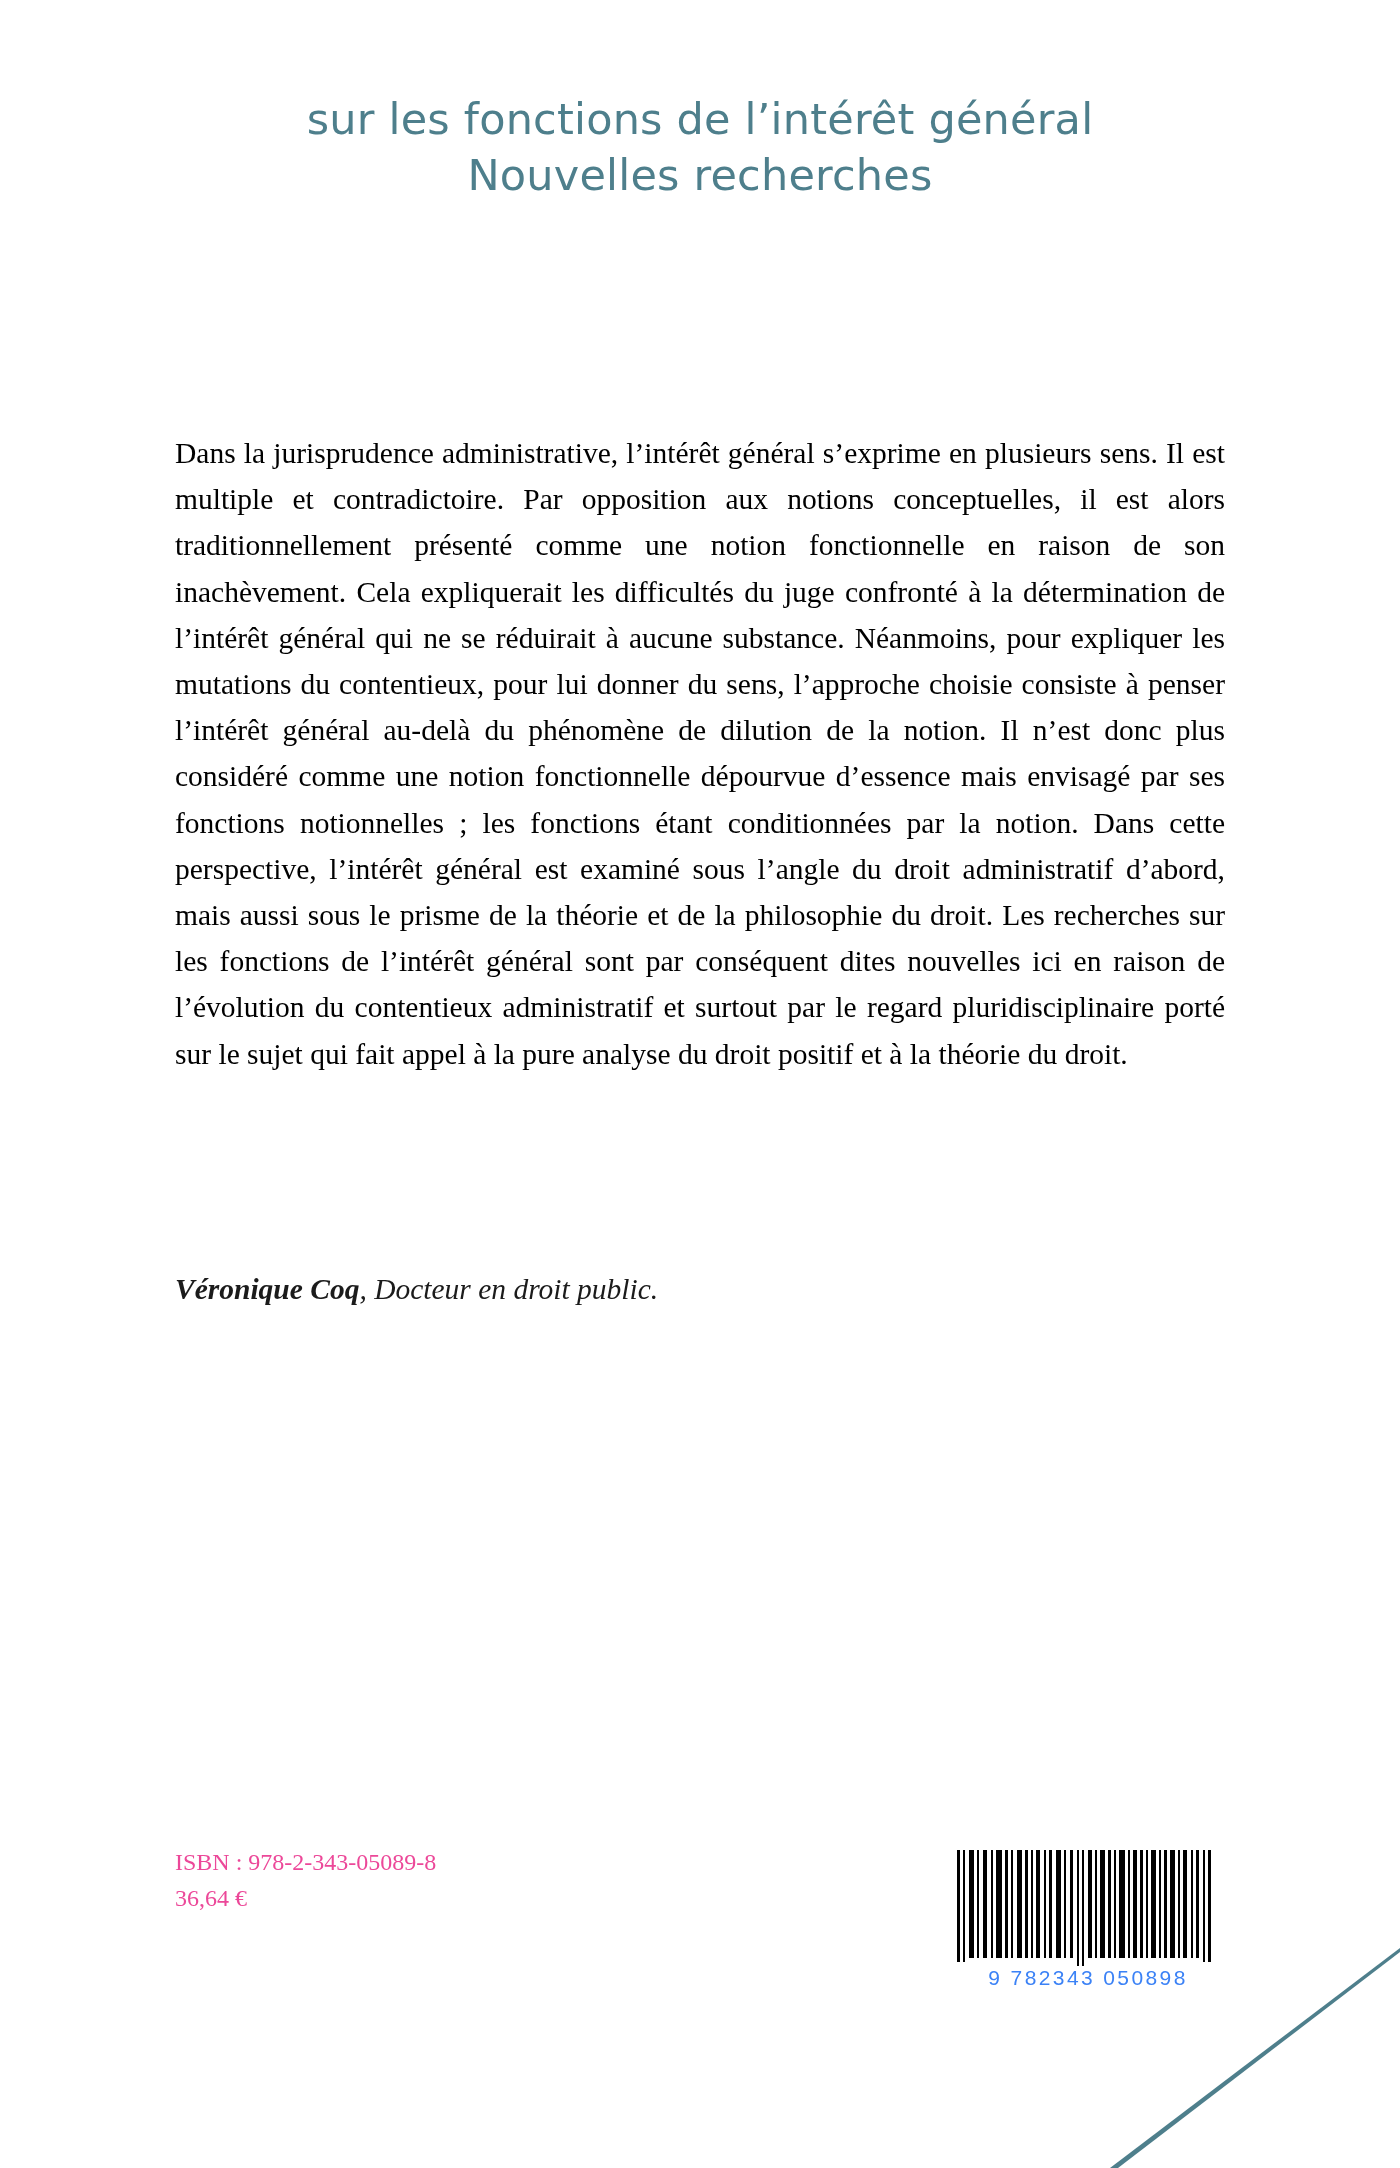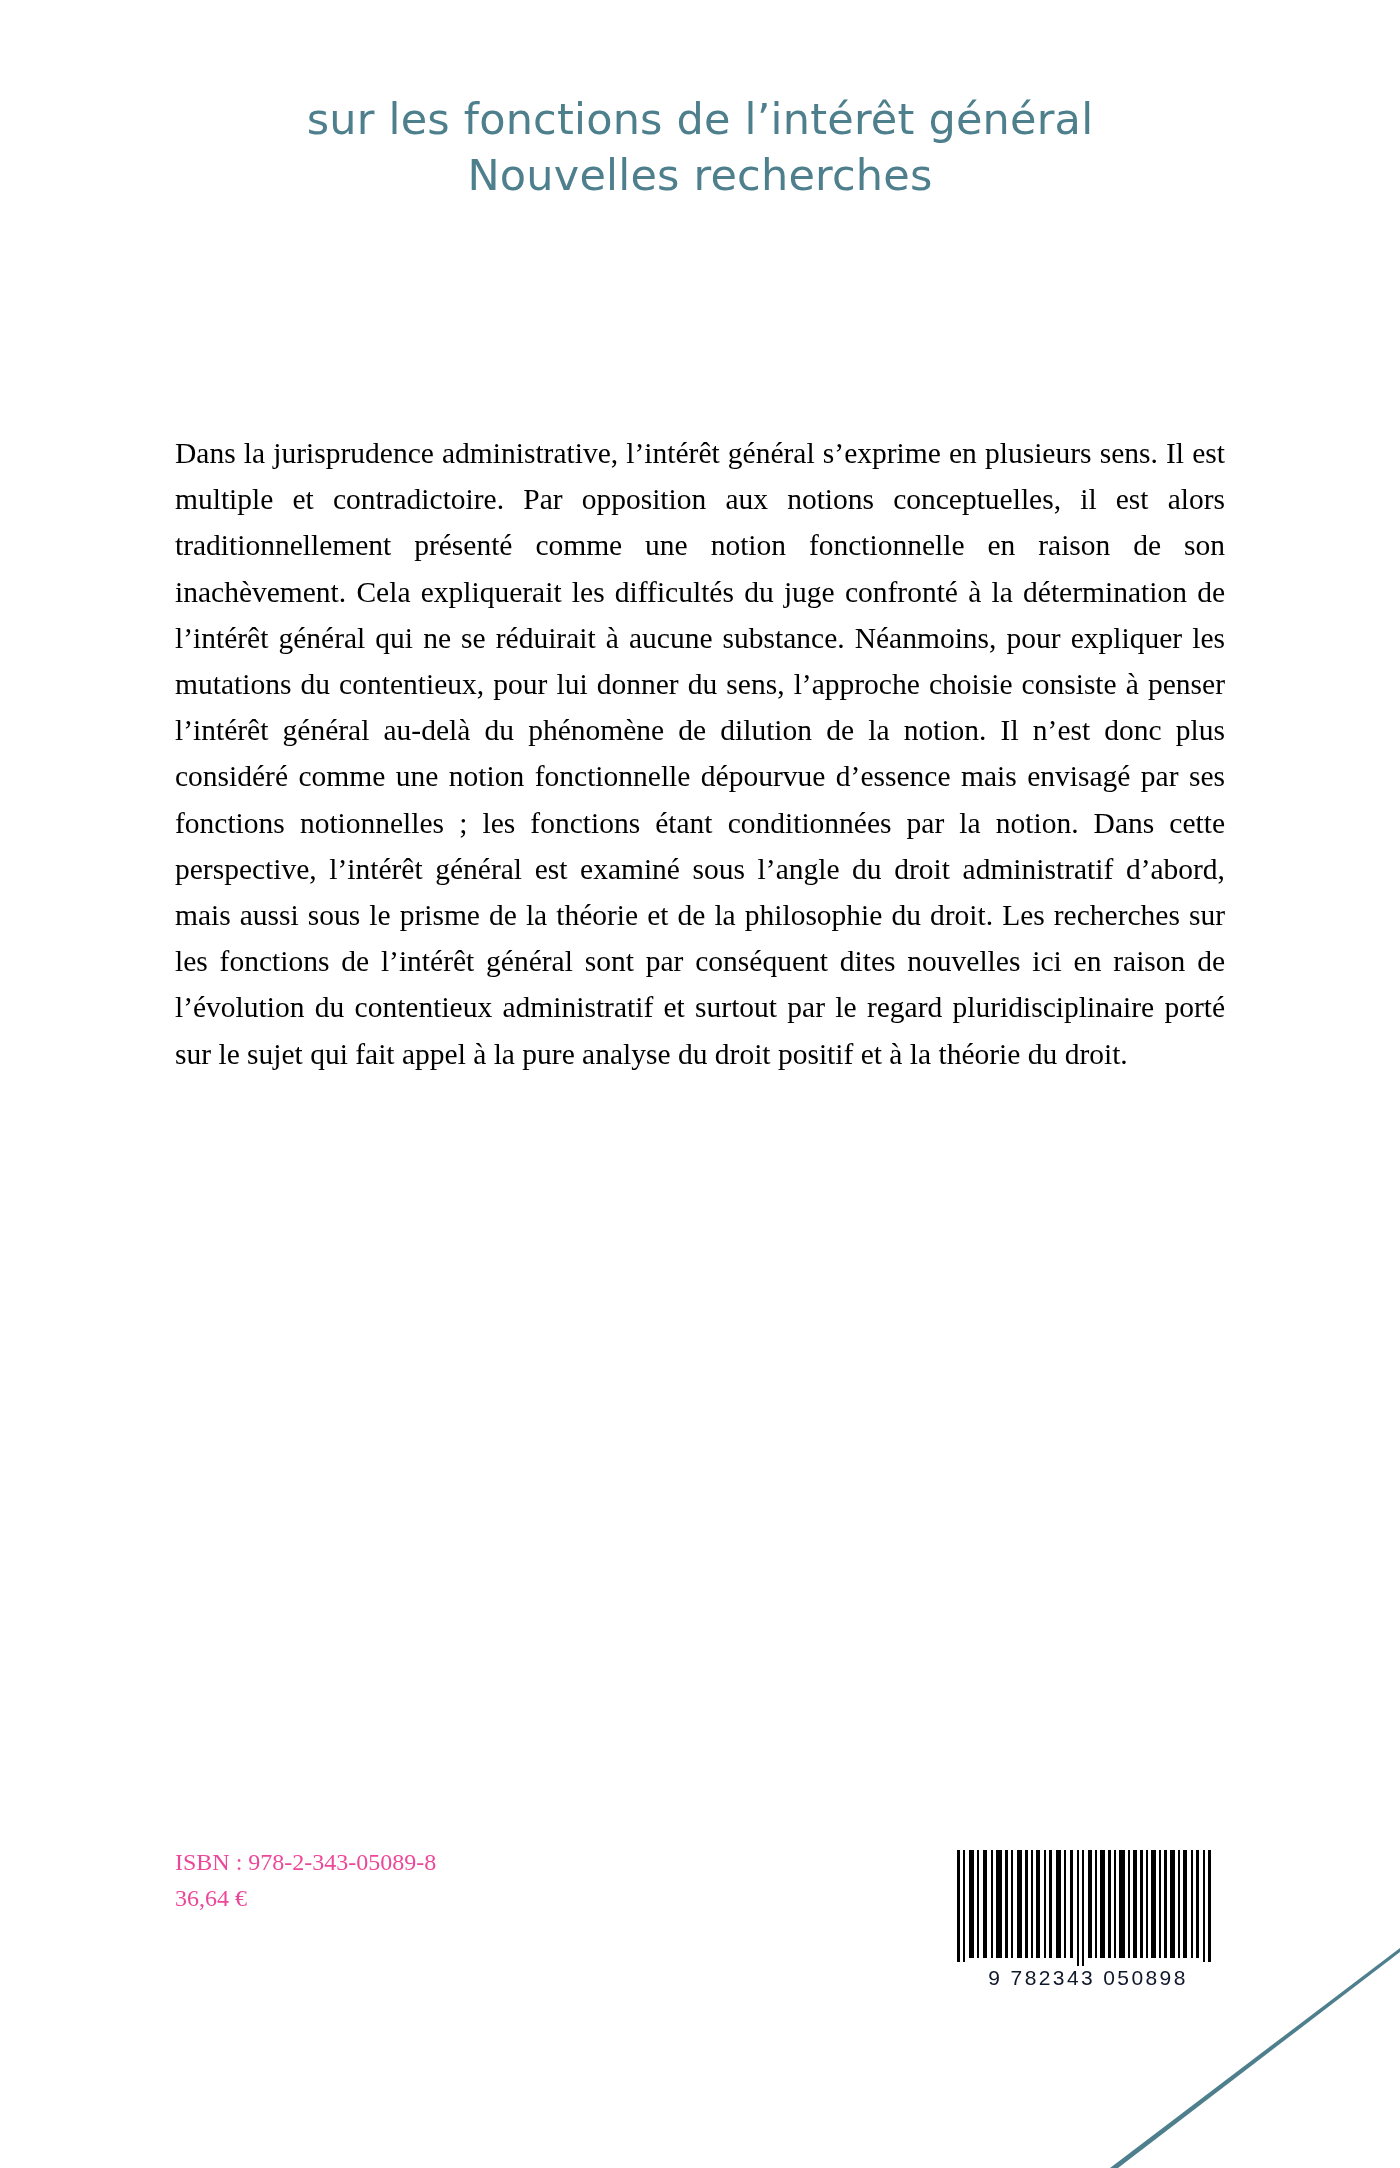--- a/index.html
+++ b/index.html
@@ -98,21 +98,21 @@
   .barcode-svg { display: block; }
   .barcode-digits {
     position: absolute;
     left: 953px;
     top: 1966px;
     width: 270px;
     text-align: center;
     font-family: "Liberation Sans", sans-serif;
     font-size: 21px;
     letter-spacing: 2.4px;
-    color: #0f172a;
+    color: #3b82f6;
     white-space: pre;
   }
 
   
   .corner-swoosh {
     position: absolute;
     right: 0;
     bottom: 0;
     width: 300px;
     height: 230px;
@@ -124,20 +124,23 @@
 
 <div class="page">
 
   <div class="title-block">
     <span class="title-line">sur les fonctions de l’intérêt général</span>
     <span class="title-line">Nouvelles recherches</span>
   </div>
 
   <div class="abstract">Dans la jurisprudence administrative, l’intérêt général s’exprime en plusieurs sens. Il est multiple et contradictoire. Par opposition aux notions conceptuelles, il est alors traditionnellement présenté comme une notion fonctionnelle en raison de son inachèvement. Cela expliquerait les difficultés du juge confronté à la détermination de l’intérêt général qui ne se réduirait à aucune substance. Néanmoins, pour expliquer les mutations du contentieux, pour lui donner du sens, l’approche choisie consiste à penser l’intérêt général au-delà du phénomène de dilution de la notion. Il n’est donc plus considéré comme une notion fonctionnelle dépourvue d’essence mais envisagé par ses fonctions notionnelles ; les fonctions étant conditionnées par la notion. Dans cette perspective, l’intérêt général est examiné sous l’angle du droit administratif d’abord, mais aussi sous le prisme de la théorie et de la philosophie du droit. Les recherches sur les fonctions de l’intérêt général sont par conséquent dites nouvelles ici en raison de l’évolution du contentieux administratif et surtout par le regard pluridisciplinaire porté sur le sujet qui fait appel à la pure analyse du droit positif et à la théorie du droit.</div>
 
+  <div class="author-line">
+    <span class="author-name">Véronique Coq</span><span class="author-role">, Docteur en droit public.</span>
+  </div>
 
   <div class="isbn-block">
     <span class="isbn-line">ISBN : 978-2-343-05089-8</span>
     <span class="isbn-line">36,64 €</span>
   </div>
 
   <div class="barcode-wrap">
     <svg class="barcode-svg" width="270" height="120" viewBox="0 0 270 120" xmlns="http://www.w3.org/2000/svg">
       <rect x="0" y="0" width="270" height="120" fill="#ffffff"></rect>
       <g fill="#000000">

